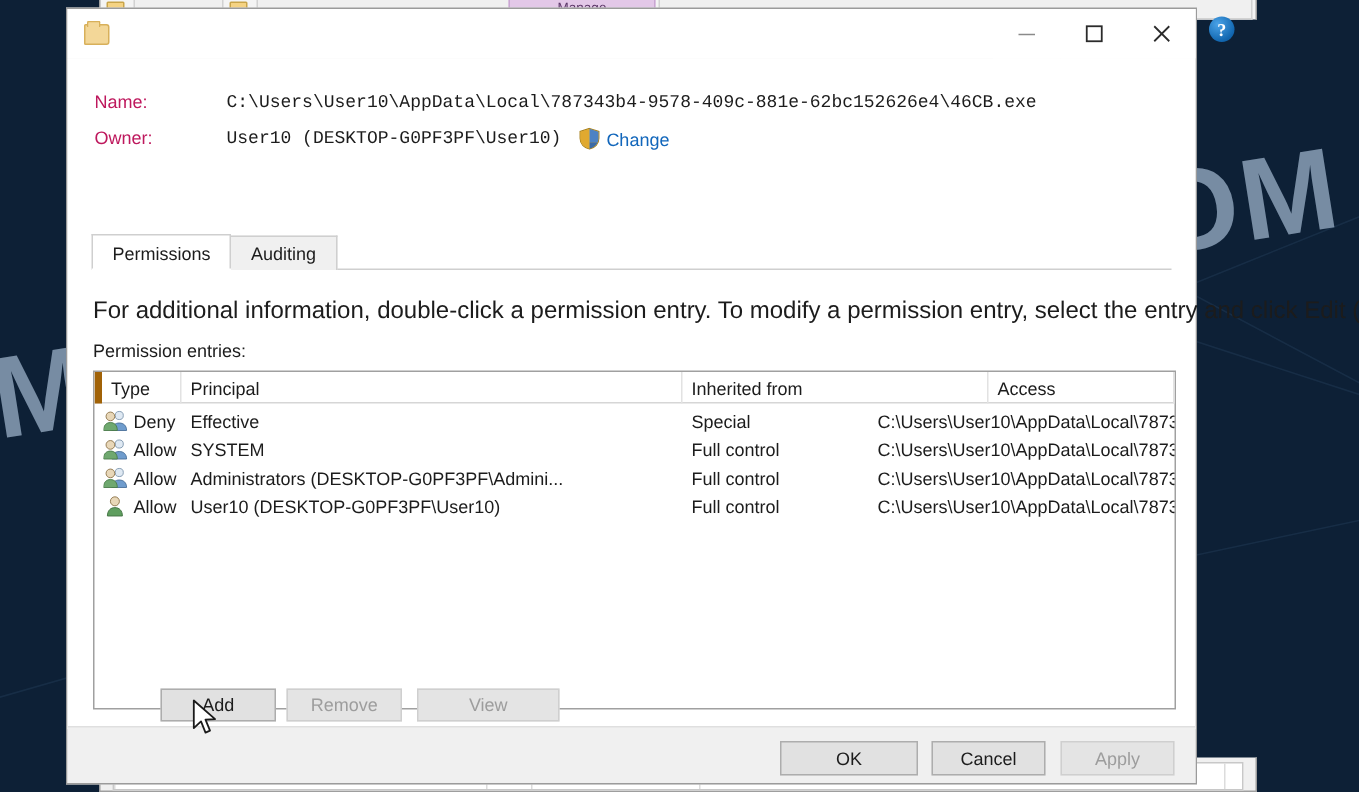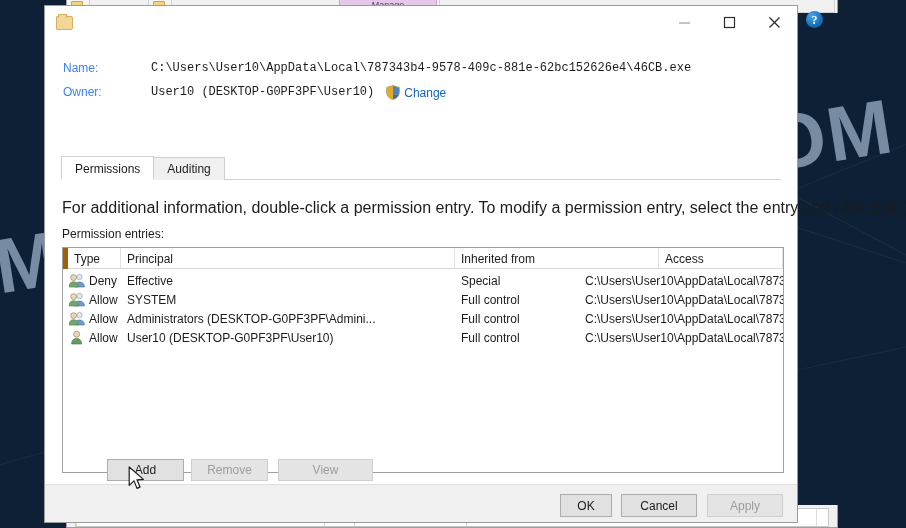--- a/index.html
+++ b/index.html
@@ -166,21 +166,21 @@
   }
 
   
   #info-block {
     position: absolute; left: 18px; top: 17px; right: 10px;
     font-size: 12px; color: #1c1c1c;
   }
   .info-row {
     display: flex; align-items: center; height: 24px;
   }
-  .info-label { width: 88px; color: #3b82f6; }
+  .info-label { width: 88px; color: #be185d; }
   .info-value { white-space: nowrap; font-family: Liberation Mono, monospace; }
   #change-link-wrap {
     display: flex; align-items: flex-end; margin-left: 12px;
   }
   #shield-icon { margin-right: 4px; display: block; }
   #change-link { color: #1166bb; font-size: 12px; }
 
   
   #tabstrip {
     position: absolute; left: 16px; top: 117px; right: 16px;
@@ -290,21 +290,21 @@
   #btn-view     { position:absolute; left:233px; top:420px; width:95px; height:22px; }
   #btn-disable  { position:absolute; left:62px;  top:453px; width:134px; height:22px; }
 
   
   #dialog-footer {
     position: absolute; left: 0; bottom: 0;
     width: 100%; height: 38px;
     background: #f0f0f0;
     border-top: 1px solid #dfdfdf;
   }
-  #btn-ok     { position:absolute; right:185px; top:9px; width:52px; height:23px; }
+  #btn-ok     { position:absolute; right:185px; top:9px; width:92px; height:23px; }
   #btn-cancel { position:absolute; right:100px; top:9px; width:76px; height:23px; }
   #btn-apply  { position:absolute; right:14px;  top:9px; width:76px; height:23px; }
 
   
   #help-button {
     position: absolute;
     left: 806px; top: 11px;
     width: 17px; height: 17px;
     border-radius: 50%;
     background: radial-gradient(circle at 35% 30%, #4aa3e8 0%, #1267b0 70%, #0b4f8c 100%);

